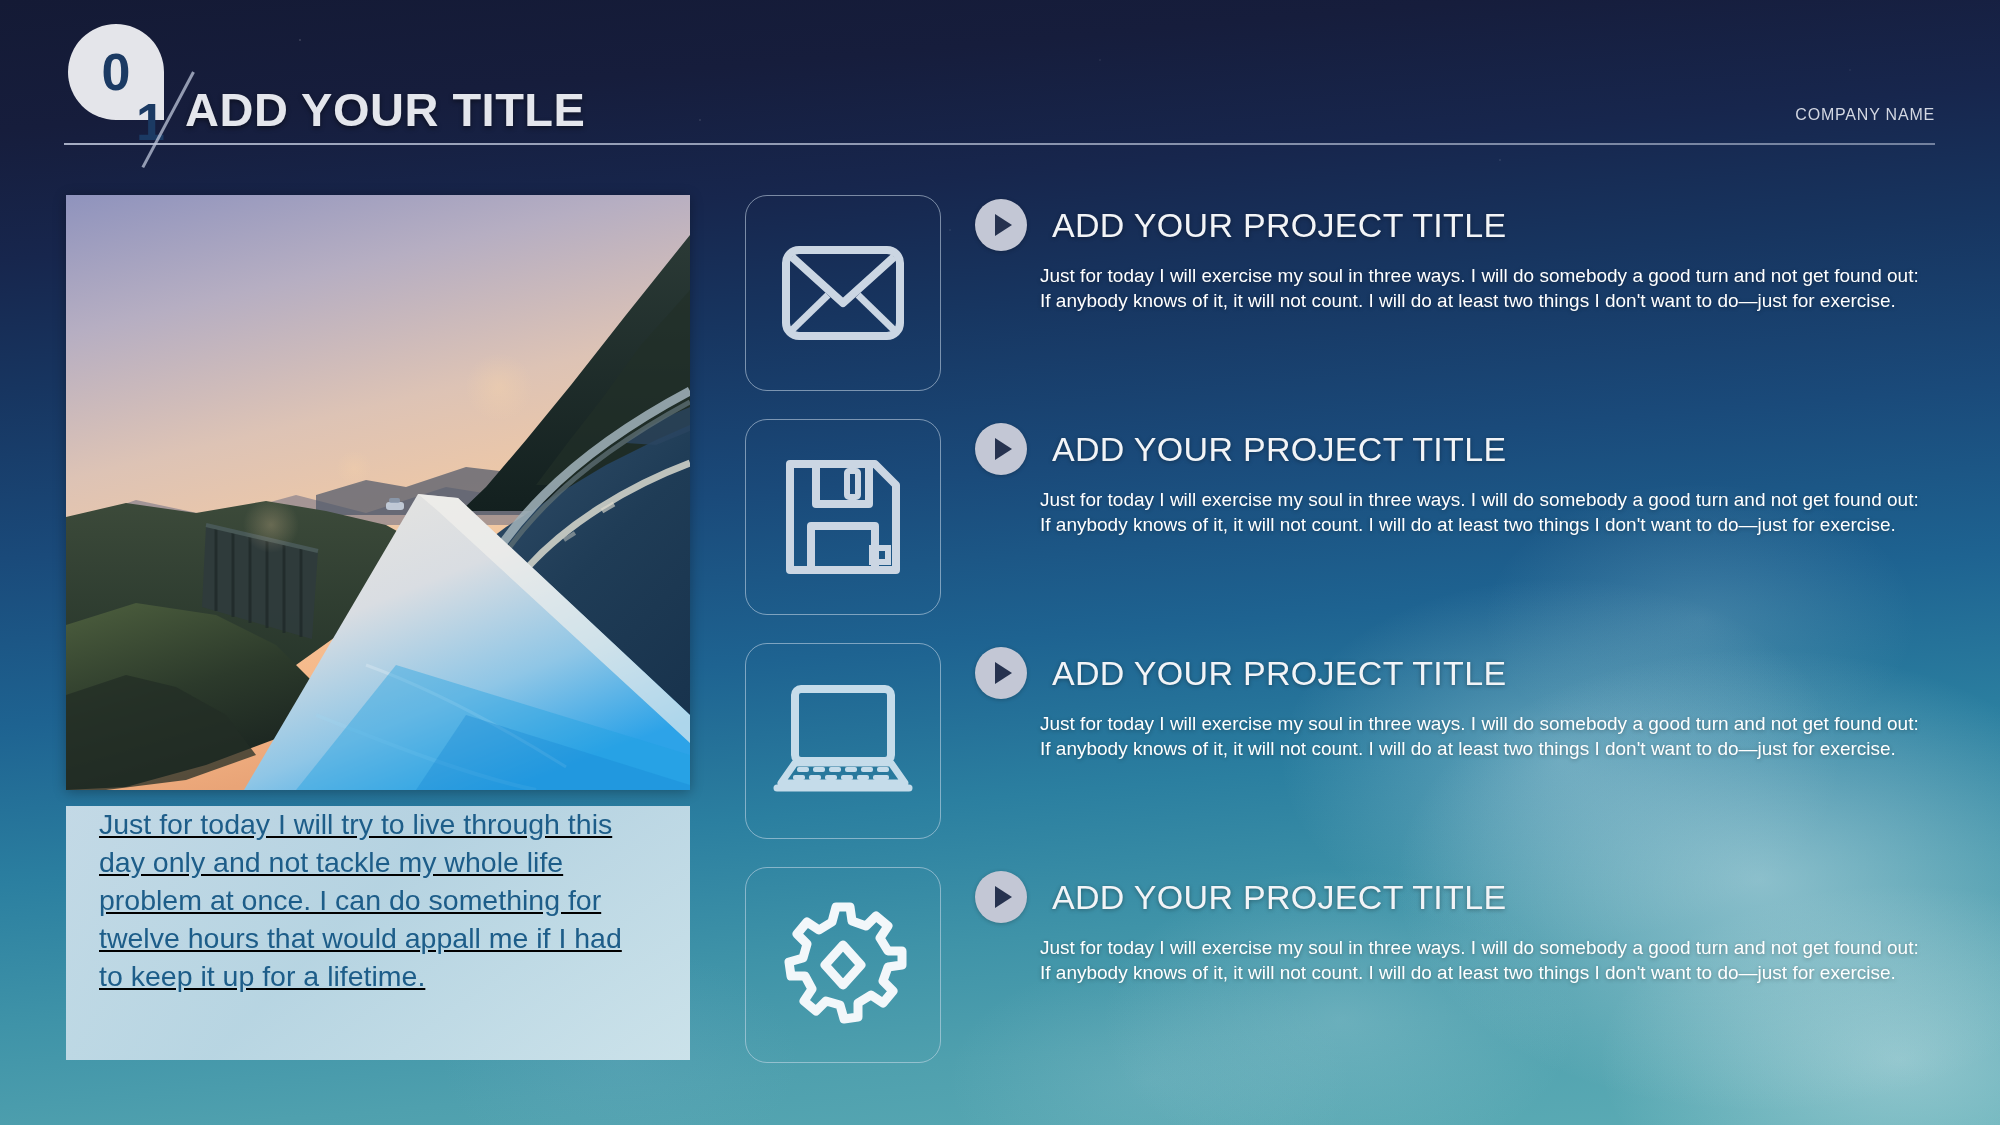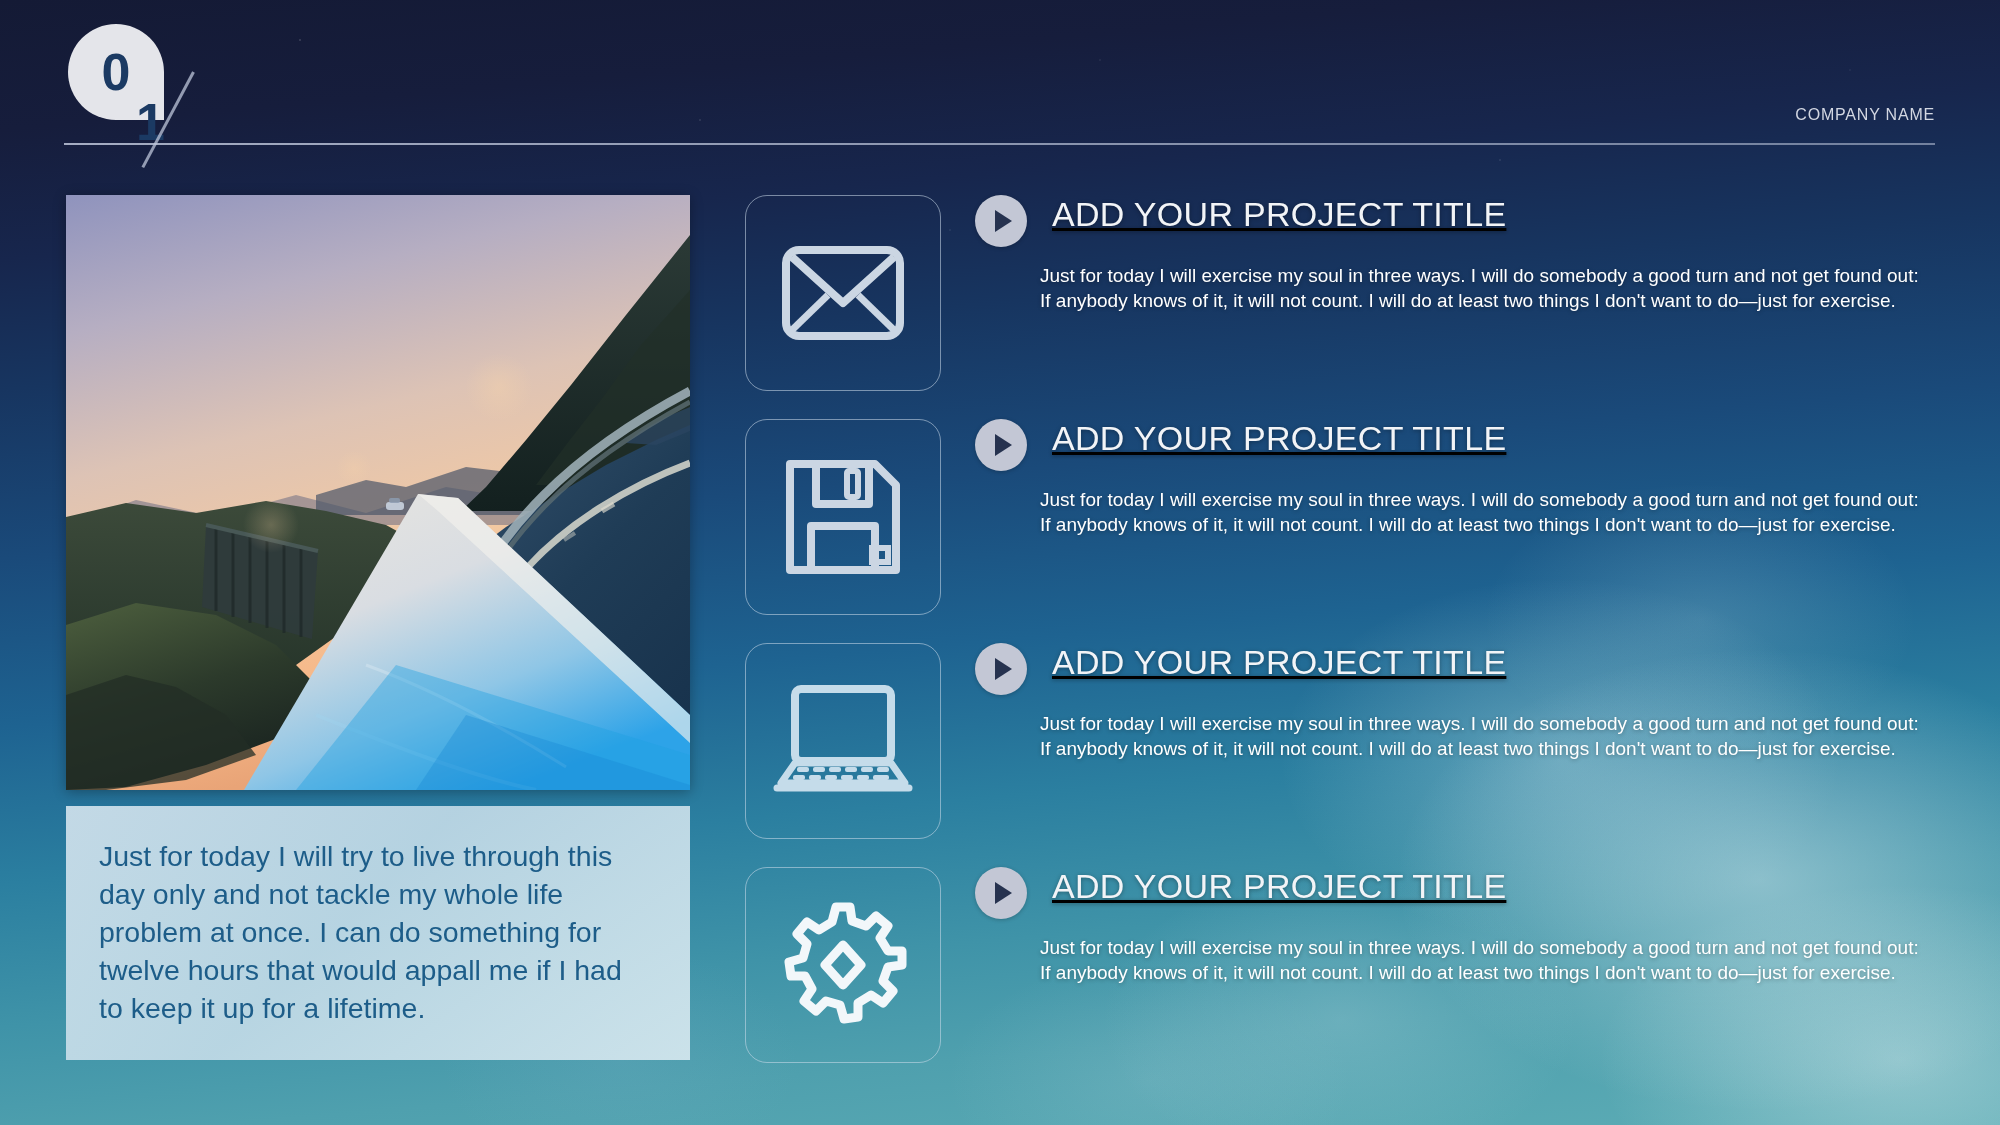--- a/index.html
+++ b/index.html
@@ -102,42 +102,42 @@
     width:624px; height:595px;
     overflow:hidden;
     box-shadow:0 2px 12px rgba(0,0,0,0.30);
   }
   .photo svg { display:block; width:624px; height:595px; }
 
   .quote-panel {
     position:absolute; left:66px; top:806px;
     width:624px; height:254px;
     background:linear-gradient(135deg, rgba(212,228,238,0.90) 0%, rgba(200,222,234,0.88) 45%, rgba(216,233,240,0.90) 100%);
-    display:flex; align-items:center;
+    display:flex; align-items:flex-start;text-decoration:underline;
   }
   .quote-text {
     padding:0 40px 0 33px;
     color:#1d5d89; font-size:28.5px; line-height:1.33;
   }
 
   
   .icon-col { position:absolute; left:745px; top:195px; }
   .icon-box {
     position:absolute; left:0;
     width:196px; height:196px;
     border:1.6px solid rgba(205,220,235,0.55);
     border-radius:22px;
     display:flex; align-items:center; justify-content:center;
   }
   .icon-box svg { display:block; }
 
   
   .rows { position:absolute; left:975px; top:195px; width:960px; }
   .row { position:absolute; left:0; width:960px; }
-  .row-head { display:flex; align-items:flex-start; gap:0; height:60px;text-decoration:underline; }
+  .row-head { display:flex; align-items:center; gap:0; height:60px; }
   .play-circle {
     width:52px; height:52px; border-radius:50%;
     background:#c3c7d5;
     display:flex; align-items:center; justify-content:center;
     flex:none;
     box-shadow:0 1px 4px rgba(0,0,0,0.22);
   }
   .play-circle .tri {
     width:0; height:0;
     border-left:17px solid #26324f;
@@ -167,20 +167,21 @@
 
   <div class="header">
 
     <div class="badge-wrap">
       <div class="badge-pin"></div>
       <div class="badge-zero">0</div>
       <div class="badge-one">1</div>
       <div class="badge-slash"></div>
     </div>
 
+    <div class="slide-title">ADD YOUR TITLE</div>
     <div class="company-name">COMPANY NAME</div>
     <div class="header-rule"></div>
   </div>
 
   <div class="photo">
     <svg viewBox="0 0 624 595" xmlns="http://www.w3.org/2000/svg">
       <defs>
         <linearGradient id="sky" x1="0" y1="0" x2="0.25" y2="1">
           <stop offset="0%" stop-color="#8f93bd"></stop>
           <stop offset="22%" stop-color="#b6aec2"></stop>

